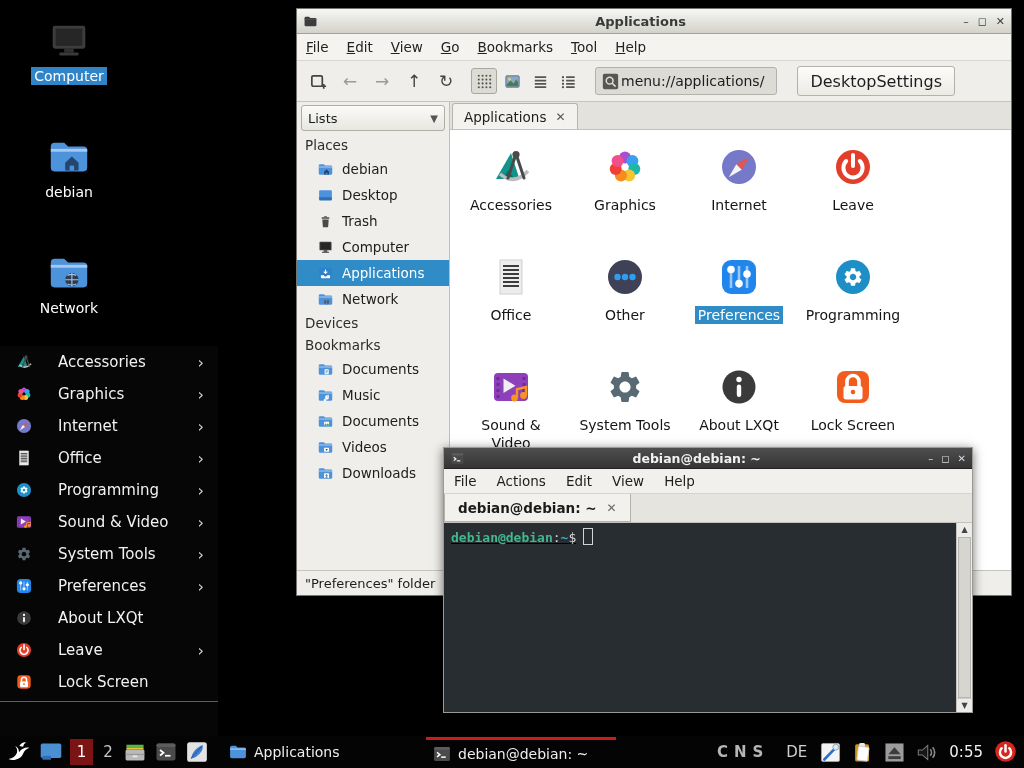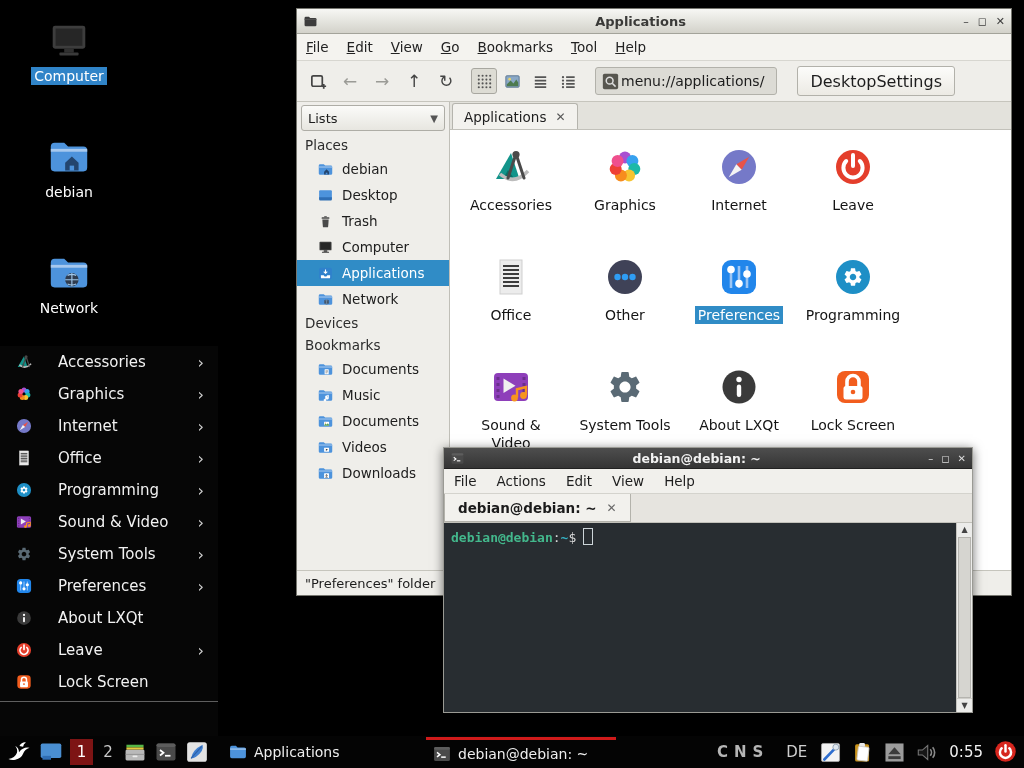--- a/index.html
+++ b/index.html
@@ -92,21 +92,21 @@
   #term-window .tb-title{color:#f2f2f2;font-size:12.5px;}
   #term-window .tb-controls{color:#dcdcdc;font-size:10px;gap:8px;}
   .term-menubar{height:24px;display:flex;align-items:center;background:#f1f0ec;border-bottom:1px solid #d4d3cd;
                 font-size:13.5px;color:#1d1d1d;}
   .term-menubar .mi{padding:0 10px;}
   .term-tabbar{height:28px;background:#dbd9d4;display:flex;align-items:stretch;border-bottom:1px solid #c2c1ba;}
   .term-tab{background:#f2f1ed;border:1px solid #b3b2ab;border-top:none;display:flex;align-items:center;gap:10px;
             padding:0 13px;font-size:13.5px;font-weight:bold;color:#1b1b1b;}
   .term-tab .tab-close{color:#666;font-weight:normal;font-size:12px;}
   .term-rest{flex:1;background:#e6e4df;}
-  .term-body{flex:1;display:flex;min-height:0;}
+  .term-body{flex:1;display:flex;min-height:0;text-decoration:underline;}
   .term-screen{flex:1;background:#282d31;padding:5px 7px;font-family:"DejaVu Sans Mono","Liberation Mono",monospace;
                font-size:13px;line-height:17px;}
   .t-green{color:#43b88c;font-weight:bold;}
   .t-plain{color:#d9d9d9;}
   .t-cyan{color:#35b3c5;font-weight:bold;}
   .t-cursor{display:inline-block;width:8px;height:15px;border:1.5px solid #cdd5d9;vertical-align:-3px;margin-left:7px;}
   .term-scroll{width:15px;background:#ececea;border-left:1px solid #c5c4bf;position:relative;}
   .ts-arrow{position:absolute;left:0;width:100%;height:13px;text-align:center;font-size:8px;color:#444;line-height:13px;}
   .ts-up{top:0;}  .ts-down{bottom:0;border-top:1px solid #cfcec9;}
   .ts-thumb{position:absolute;left:1px;right:1px;top:14px;bottom:14px;background:#d6d5d0;border:1px solid #b5b4af;}

